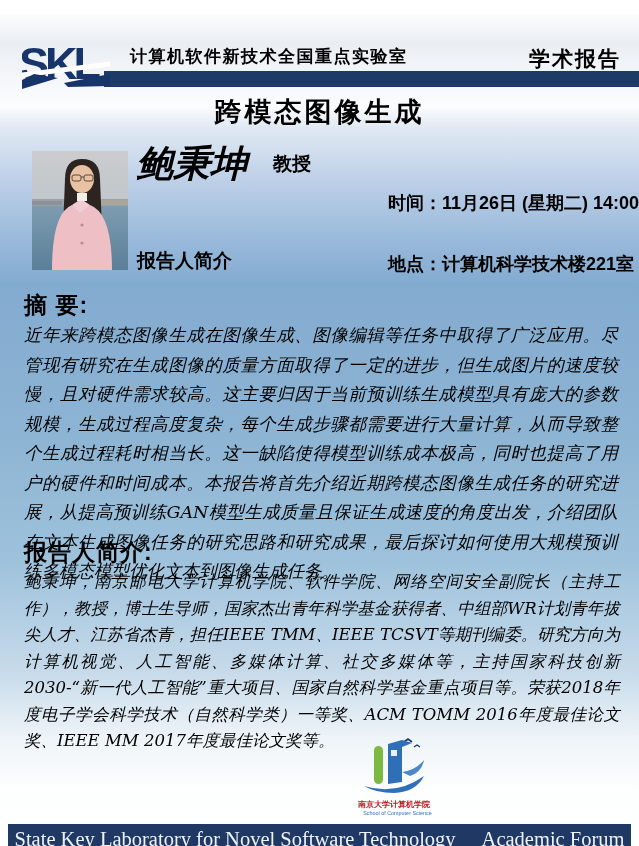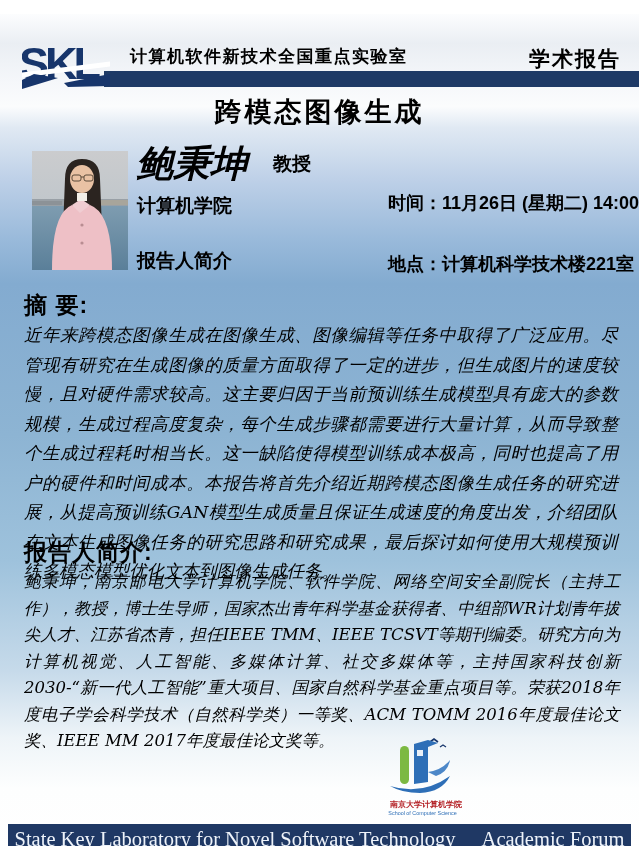--- a/index.html
+++ b/index.html
@@ -39,21 +39,21 @@
   .abstract-heading { position:absolute; left:24px; top:276px; }
   .abstract-body { position:absolute; left:24px; top:307px; width:594px;
     font-family:"DejaVu Serif", serif; font-style:italic;
     font-size:17.5px; line-height:29.5px; text-align:justify; }
   .bio-heading { position:absolute; left:24px; top:523px; }
   .bio-body { position:absolute; left:24px; top:555px; width:596px;
     font-family:"DejaVu Serif", serif; font-style:italic;
     font-size:16.5px; line-height:26.5px; text-align:justify; }
 
   
-  .logo-school { position:absolute; left:358px; top:724px; width:104px; text-align:right; }
+  .logo-school { position:absolute; left:358px; top:724px; width:104px; text-align:left; }
   .logo-center { position:absolute; left:478px; top:727px; width:152px; text-align:center; }
   .logo-zh-small { font-size:8px; font-weight:bold; color:#b42025; line-height:1.2; }
   .logo-en-small { font-size:6px; color:#2e6fb7; line-height:1.2; transform:scale(.9); }
   .logo-zh-mid { font-size:10.5px; font-weight:bold; color:#c03a2b; line-height:1.25; white-space:nowrap; }
   .logo-en-tiny { font-size:5px; color:#5b7fae; line-height:1.2; white-space:nowrap; transform:scale(.85); }
 
   
   .footer-bar { position:absolute; left:8px; right:8px; top:810px; height:31px; background:#1f3864;
     display:flex; align-items:center; justify-content:center; gap:26px;
     font-family:"Liberation Serif", serif; color:#eef3fa; font-size:20.5px; }
@@ -106,21 +106,20 @@
     <path d="M20 119 Q20 62 40 54 L48 58 L58 54 Q80 62 80 119 Z" fill="#eec0c6"></path>
     <path d="M40 54 L48 62 L58 54 L52 50 L46 50 Z" fill="#f0cdd2"></path>
     <circle cx="50" cy="74" r="1.6" fill="#b98d92"></circle>
     <circle cx="50" cy="92" r="1.6" fill="#b98d92"></circle>
   </svg>
 
   <div class="name-row">
     <span class="speaker-name">鲍秉坤</span>
     <span class="speaker-degree">教授</span>
   </div>
-  <div class="speaker-dept">计算机学院</div>
   <div class="speaker-univ">报告人简介</div>
   <div class="event-time">时间：11月26日 (星期二) 14:00</div>
   <div class="event-location">地点：计算机科学技术楼221室</div>
 
   <div class="section-heading abstract-heading">摘 要:</div>
   <div class="abstract-body">近年来跨模态图像生成在图像生成、图像编辑等任务中取得了广泛应用。尽管现有研究在生成图像的质量方面取得了一定的进步，但生成图片的速度较慢，且对硬件需求较高。这主要归因于当前预训练生成模型具有庞大的参数规模，生成过程高度复杂，每个生成步骤都需要进行大量计算，从而导致整个生成过程耗时相当长。这一缺陷使得模型训练成本极高，同时也提高了用户的硬件和时间成本。本报告将首先介绍近期跨模态图像生成任务的研究进展，从提高预训练GAN模型生成质量且保证生成速度的角度出发，介绍团队在文本生成图像任务的研究思路和研究成果，最后探讨如何使用大规模预训练多模态模型优化文本到图像生成任务。</div>
 
   <div class="section-heading bio-heading">报告人简介:</div>
   <div class="bio-body">鲍秉坤，南京邮电大学计算机学院、软件学院、网络空间安全副院长（主持工作），教授，博士生导师，国家杰出青年科学基金获得者、中组部WR计划青年拔尖人才、江苏省杰青，担任IEEE TMM、IEEE TCSVT等期刊编委。研究方向为计算机视觉、人工智能、多媒体计算、社交多媒体等，主持国家科技创新2030-“新一代人工智能”重大项目、国家自然科学基金重点项目等。荣获2018年度电子学会科学技术（自然科学类）一等奖、ACM TOMM 2016年度最佳论文奖、IEEE MM 2017年度最佳论文奖等。</div>
 

